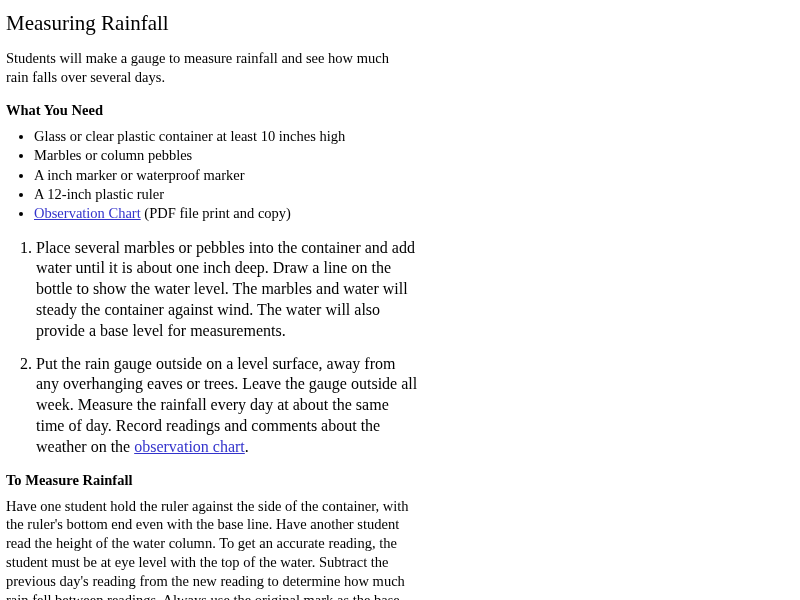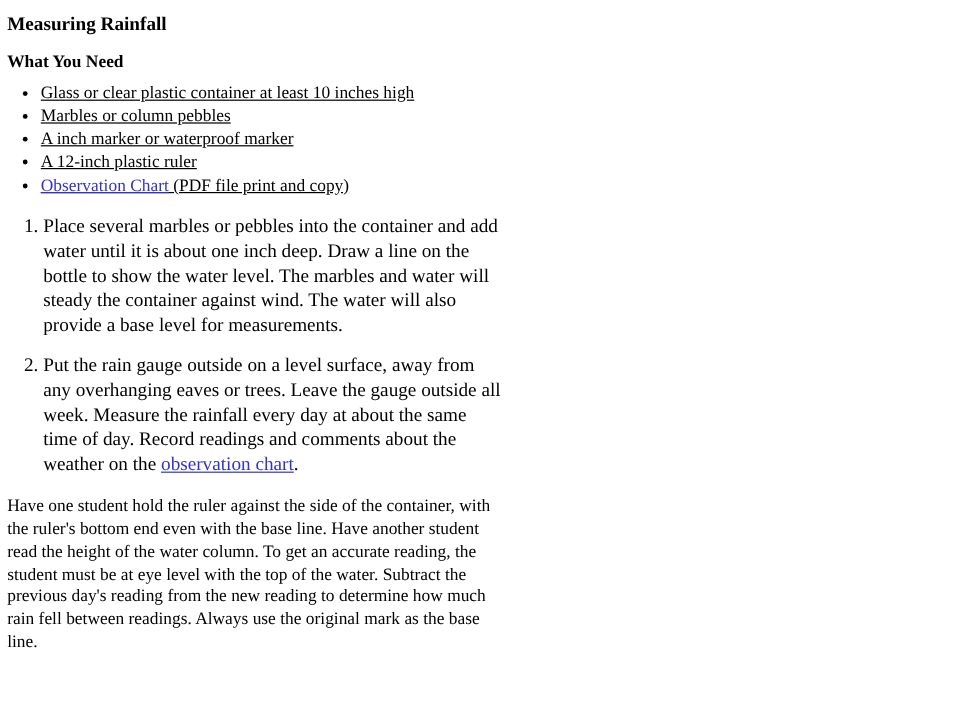--- a/index.html
+++ b/index.html
@@ -14,22 +14,22 @@
     font-family: "Liberation Serif", serif;
     color: #000000;
   }
   .page {
     padding: 8px 0 0 6px;
     width: 420px;
     box-sizing: content-box;
   }
   h1.title {
     font-family: "Liberation Serif", serif;
-    font-size: 16px;
-    font-weight: bold;
+    font-size: 21px;
+    font-weight: normal;
     margin: 4px 0 14px 0;
     line-height: 1.1;
   }
   h2.subject {
     font-size: 16px;
     font-weight: bold;
     margin: 0 0 14px 0;
   }
   p.intro {
     font-size: 14.5px;
@@ -39,21 +39,20 @@
   }
   h3.section {
     font-size: 14.5px;
     font-weight: bold;
     margin: 0 0 8px 0;
   }
   ul.needs {
     margin: 0 0 14px 0;
     padding-left: 28px;
     list-style-type: disc;
-    text-decoration: underline;
   }
   ul.needs li {
     font-size: 14.5px;
     line-height: 1.33;
     margin: 0;
   }
   ol.steps {
     margin: 0 0 14px 0;
     padding-left: 30px;
     list-style-type: decimal;
@@ -78,33 +77,35 @@
   }
 </style>
 </head>
 <body>
 
 <div class="page">
 
   <h1 class="title">Measuring Rainfall</h1>
 
 
+  <p class="intro">Students will make a gauge to measure rainfall and see how much rain falls over several days.</p>
 
   <h3 class="section">What You Need</h3>
 
   <ul class="needs">
     <li><span>Glass or clear plastic container at least 10 inches high</span></li>
     <li><span>Marbles or column pebbles</span></li>
     <li><span>A inch marker or waterproof marker</span></li>
     <li><span>A 12-inch plastic ruler</span></li>
     <li><a class="link">Observation Chart</a><span> (PDF file print and copy)</span></li>
   </ul>
 
 
   <ol class="steps">
     <li><span>Place several marbles or pebbles into the container and add water until it is about one inch deep. Draw a line on the bottle to show the water level. The marbles and water will steady the container against wind. The water will also provide a base level for measurements.</span></li>
     <li><span>Put the rain gauge outside on a level surface, away from any overhanging eaves or trees. Leave the gauge outside all week. Measure the rainfall every day at about the same time of day. Record readings and comments about the weather on the </span><a class="link">observation chart</a><span>.</span></li>
   </ol>
 
+  <h3 class="section">To Measure Rainfall</h3>
 
   <p class="measure">Have one student hold the ruler against the side of the container, with the ruler's bottom end even with the base line. Have another student read the height of the water column. To get an accurate reading, the student must be at eye level with the top of the water. Subtract the previous day's reading from the new reading to determine how much rain fell between readings. Always use the original mark as the base line.</p>
 
 </div>
 
 </body></html>

